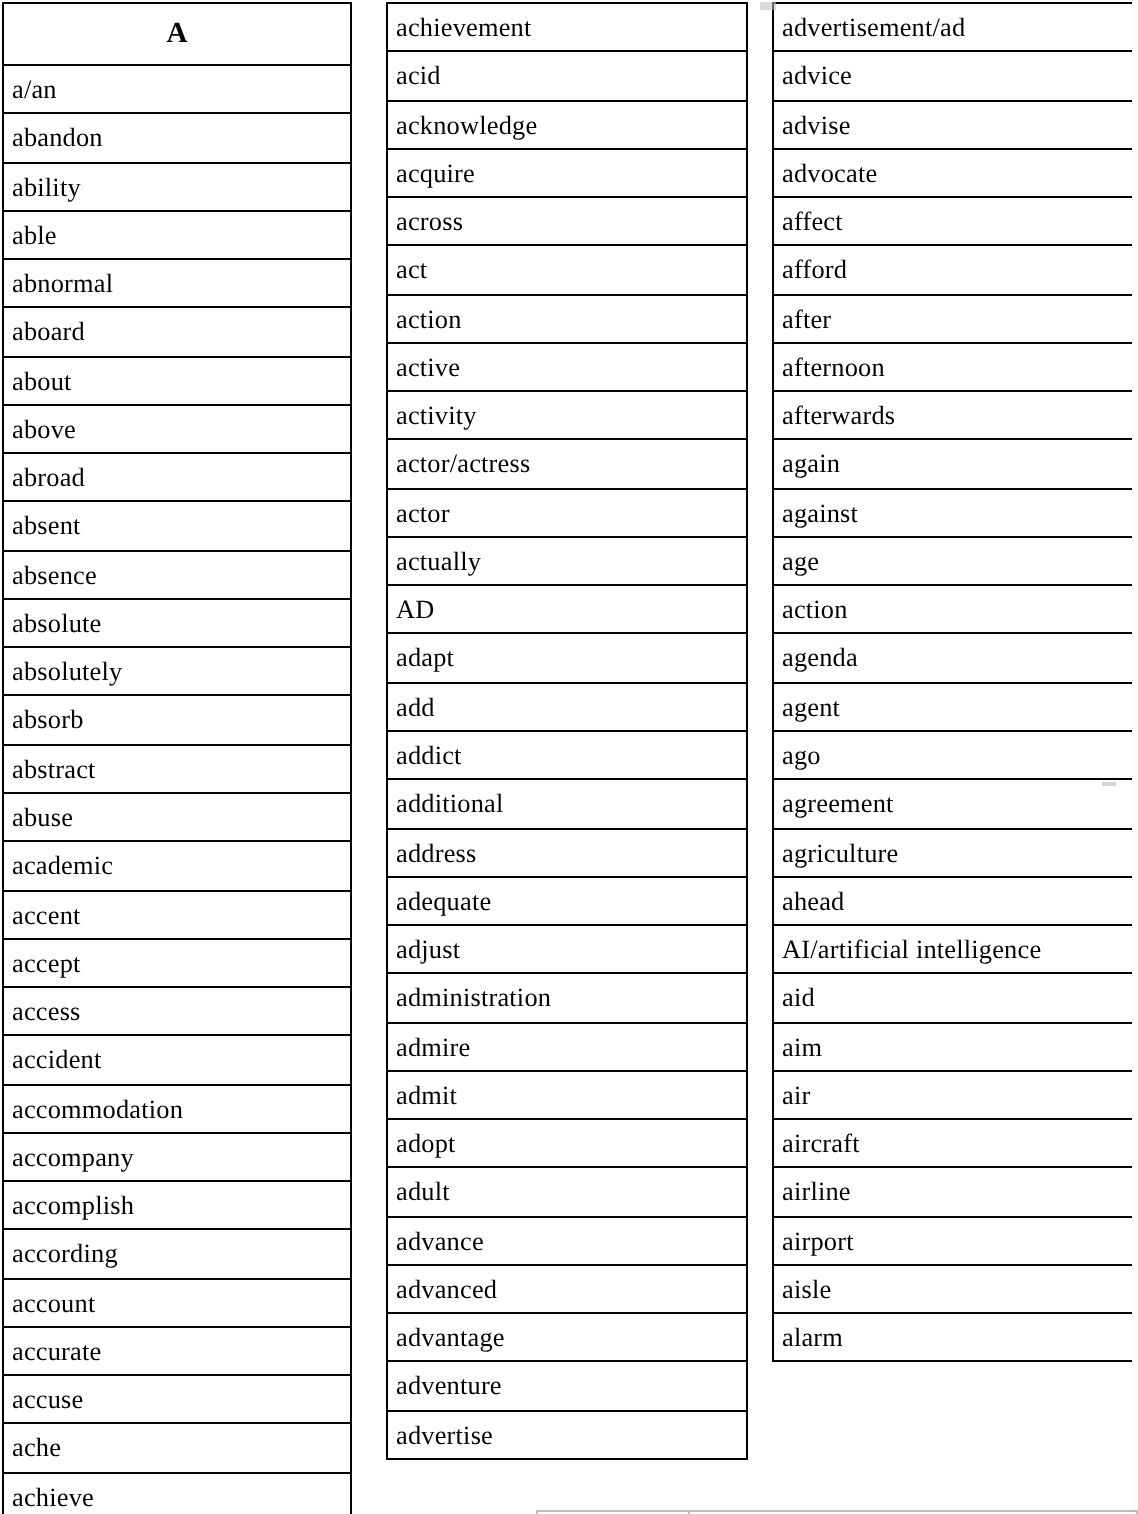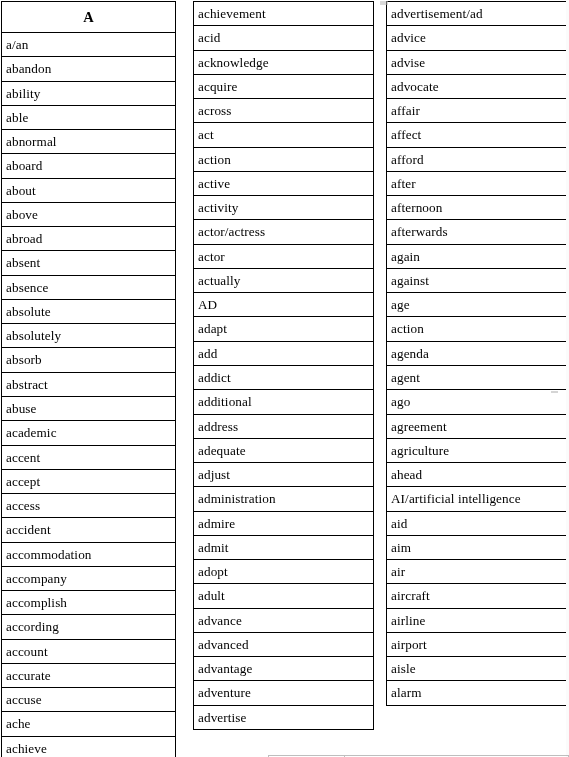--- a/index.html
+++ b/index.html
@@ -155,21 +155,20 @@
       <div class="cell">advanced</div>
       <div class="cell">advantage</div>
       <div class="cell">adventure</div>
       <div class="cell">advertise</div>
     </div>
   <div class="wordcol" id="col-3">
       <div class="cell">advertisement/ad</div>
       <div class="cell">advice</div>
       <div class="cell">advise</div>
       <div class="cell">advocate</div>
-      <div class="cell">affair</div>
       <div class="cell">affect</div>
       <div class="cell">afford</div>
       <div class="cell">after</div>
       <div class="cell">afternoon</div>
       <div class="cell">afterwards</div>
       <div class="cell">again</div>
       <div class="cell">against</div>
       <div class="cell">age</div>
       <div class="cell">action</div>
       <div class="cell">agenda</div>

